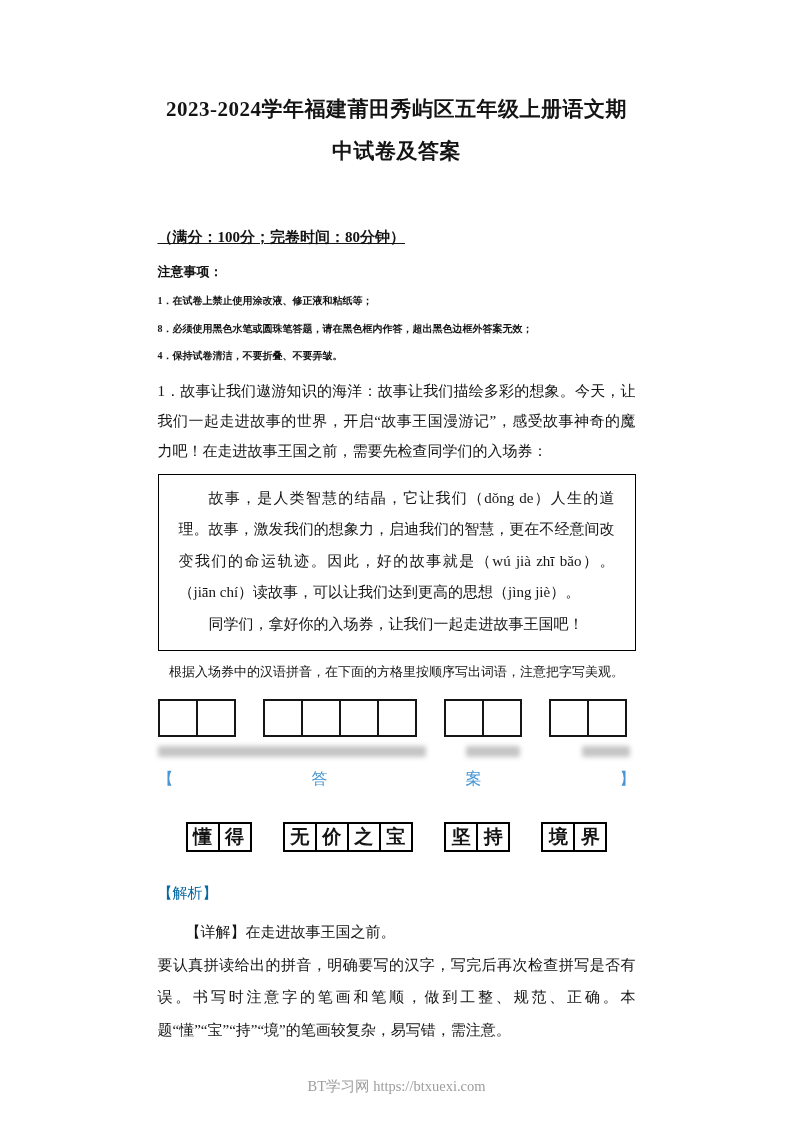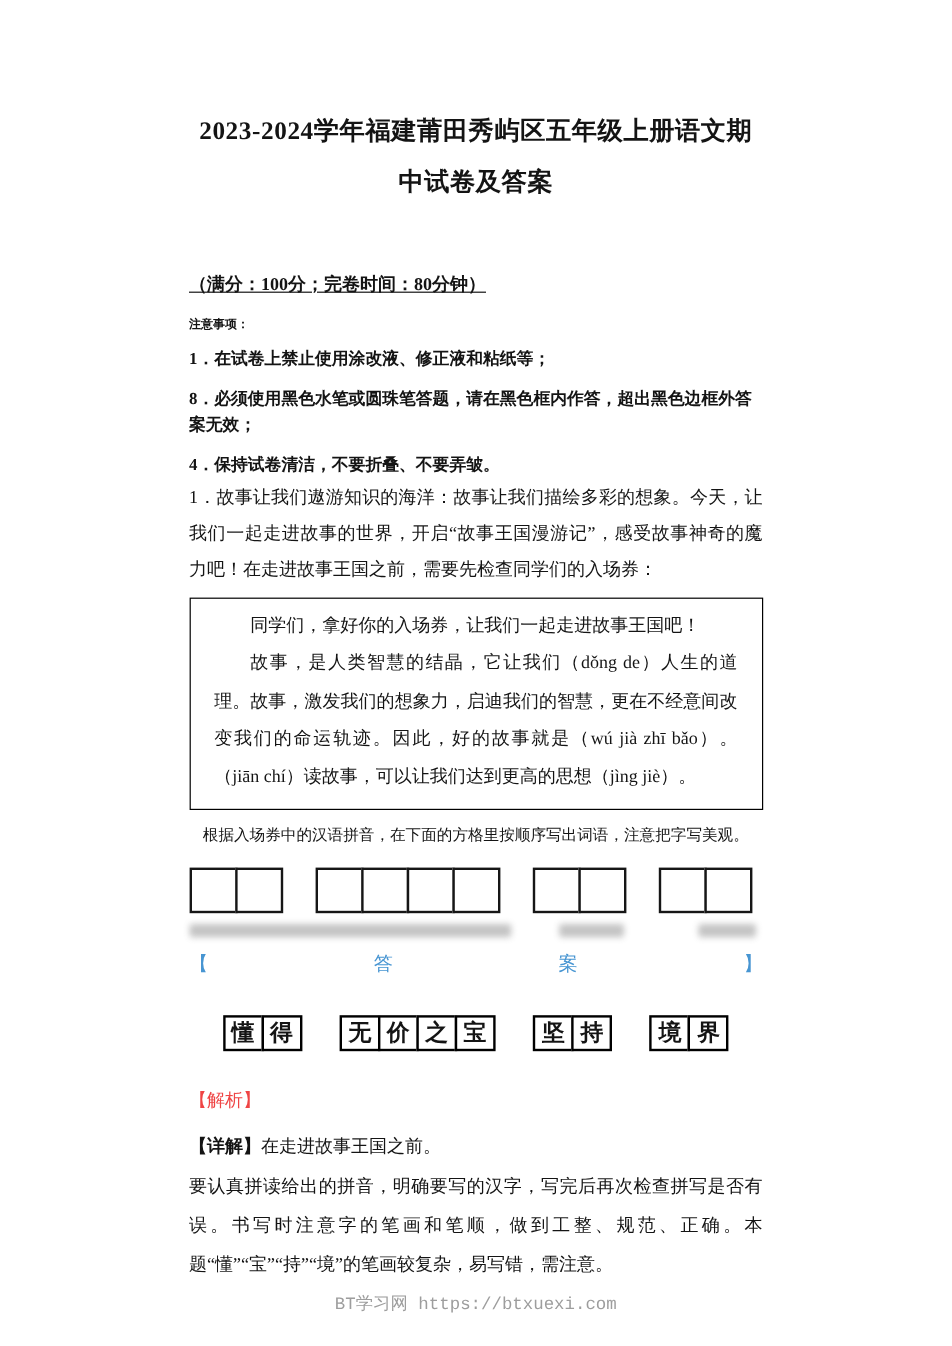--- a/index.html
+++ b/index.html
@@ -25,30 +25,31 @@
     letter-spacing: 0.5px;
   }
   .meta {
     margin-top: 56px;
     font-size: 15px;
     font-weight: bold;
     text-decoration: underline;
   }
   .notice-title {
     margin-top: 16px;
-    font-size: 10px;
+    font-size: 13px;
     font-weight: bold;
   }
   .notice {
     margin-top: 12px;
-    font-size: 14px;
+    font-size: 10px;
     font-weight: bold;
     line-height: 1.55;
   }
   .intro {
+    margin-top: 12px;
     font-size: 15px;
     line-height: 2.0;
     text-align: justify;
   }
   .ticket-title {
     margin-top: 8px;
     font-size: 15px;
     text-align: center;
   }
   .ticket-box {
@@ -122,65 +123,65 @@
     justify-content: center;
     font-size: 19px;
     font-weight: bold;
     padding: 0 3px;
     background: #fff;
   }
   .ans-cell + .ans-cell { margin-left: -2px; }
   .analysis {
     margin-top: 32px;
     font-size: 15px;
-    color: #ef4444;
+    color: #0369a1;
   }
   .detail-line {
     margin-top: 14px;
     font-size: 15px;
     line-height: 2.0;
   }
-  .detail-label { font-weight: bold; }
+  .detail-label { font-weight: normal; margin-left: 28px; }
   .detail-para {
     margin-top: 2px;
     font-size: 15px;
     line-height: 2.15;
     text-align: justify;
   }
   .footer {
     position: absolute;
     left: 0;
     right: 0;
     bottom: 26px;
     text-align: center;
     font-size: 14.5px;
     color: #9d9d9d;
-    font-family: Liberation Mono, monospace;
+    font-family: Liberation Serif, serif;
   }
 </style>
 </head>
 <body>
 
 <div class="page">
 
   <div class="title">2023-2024学年福建莆田秀屿区五年级上册语文期中试卷及答案</div>
 
   <div class="meta">（满分：100分；完卷时间：80分钟）</div>
 
   <div class="notice-title">注意事项：</div>
   <div class="notice">1．在试卷上禁止使用涂改液、修正液和粘纸等；</div>
   <div class="notice">8．必须使用黑色水笔或圆珠笔答题，请在黑色框内作答，超出黑色边框外答案无效；</div>
   <div class="notice">4．保持试卷清洁，不要折叠、不要弄皱。</div>
 
   <div class="intro">1．故事让我们遨游知识的海洋：故事让我们描绘多彩的想象。今天，让我们一起走进故事的世界，开启“故事王国漫游记”，感受故事神奇的魔力吧！在走进故事王国之前，需要先检查同学们的入场券：</div>
 
 
   <div class="ticket-box">
+    <p>故事，是人类智慧的结晶，它让我们（dǒng de）人生的道理。故事，激发我们的想象力，启迪我们的智慧，更在不经意间改变我们的命运轨迹。因此，好的故事就是（wú jià zhī bǎo）。（jiān chí）读故事，可以让我们达到更高的思想（jìng jiè）。</p>
     <p>同学们，拿好你的入场券，让我们一起走进故事王国吧！</p>
-    <p>故事，是人类智慧的结晶，它让我们（dǒng de）人生的道理。故事，激发我们的想象力，启迪我们的智慧，更在不经意间改变我们的命运轨迹。因此，好的故事就是（wú jià zhī bǎo）。（jiān chí）读故事，可以让我们达到更高的思想（jìng jiè）。</p>
   </div>
 
   <div class="instruction">根据入场券中的汉语拼音，在下面的方格里按顺序写出词语，注意把字写美观。</div>
 
   <div class="squares-row">
     <div class="sq-group">
       <div class="sq"></div>
       <div class="sq"></div>
     </div>
     <div class="sq-group">

